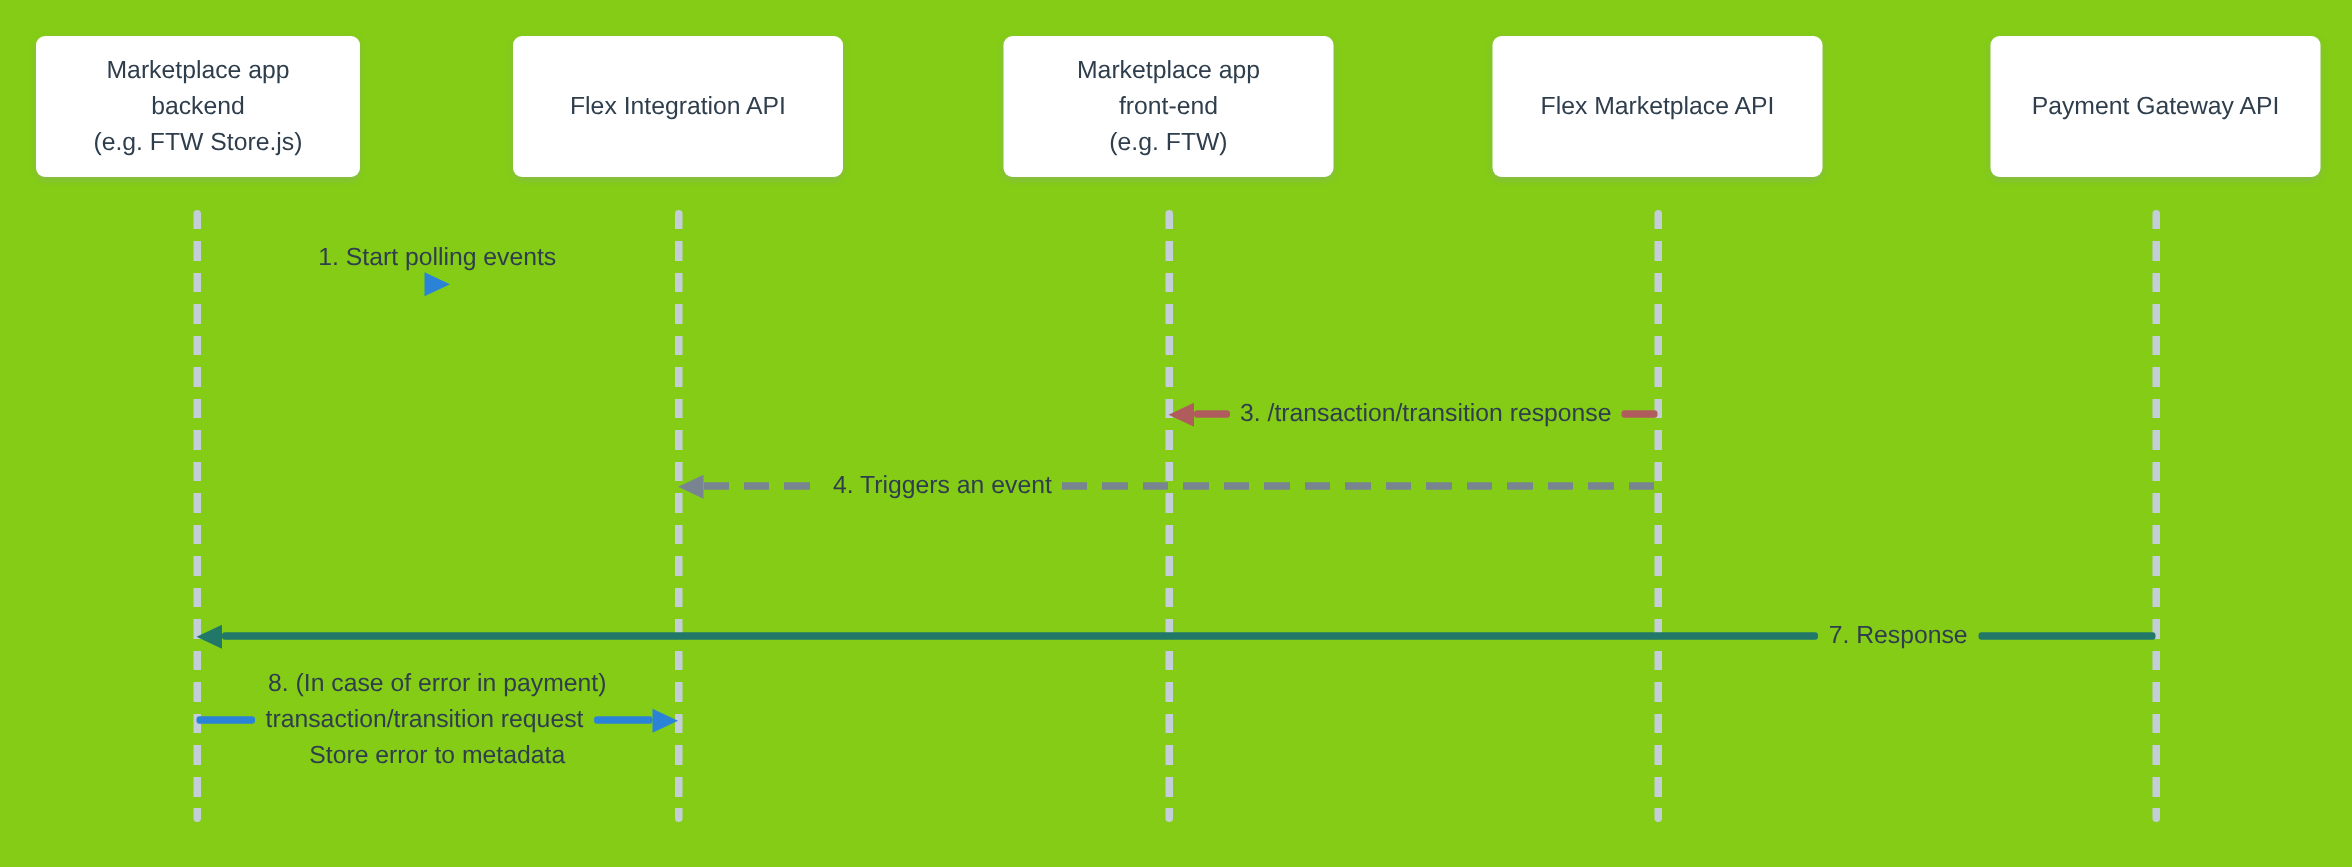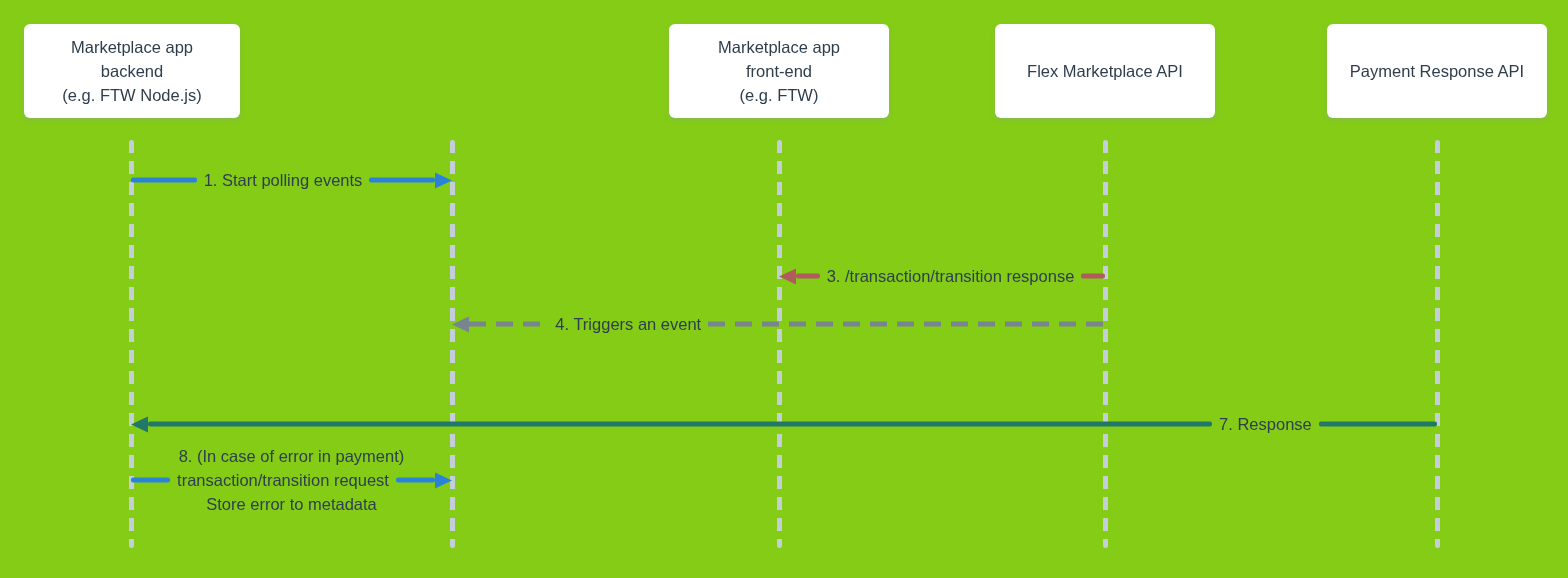--- a/index.html
+++ b/index.html
@@ -102,35 +102,38 @@
 
   <div class="lifeline" style="left:129px;"></div>
   <div class="lifeline" style="left:450px;"></div>
   <div class="lifeline" style="left:777px;"></div>
   <div class="lifeline" style="left:1103px;"></div>
   <div class="lifeline" style="left:1435px;"></div>
 
   <div class="actor" style="left:24px; width:216px;">
     <span>Marketplace app</span>
     <span>backend</span>
-    <span>(e.g. FTW Node.js)</span>
+    <span>(e.g. FTW Store.js)</span>
+  </div>
+  <div class="actor" style="left:342px; width:220px;">
+    <span>Flex Integration API</span>
   </div>
   <div class="actor" style="left:669px; width:220px;">
     <span>Marketplace app</span>
     <span>front-end</span>
     <span>(e.g. FTW)</span>
   </div>
   <div class="actor" style="left:995px; width:220px;">
     <span>Flex Marketplace API</span>
   </div>
   <div class="actor" style="left:1327px; width:220px;">
-    <span>Payment Response API</span>
+    <span>Payment Gateway API</span>
   </div>
 
-  <div class="msg c-blue" style="left:131px; top:180px; width:321px;">
+  <div class="msg c-blue" style="left:131px; top:180px; width:321px;flex-direction:column;">
     <div class="seg"></div>
     <div class="label">1. Start polling events</div>
     <div class="seg"></div>
     <div class="head-right"></div>
   </div>
 
 
   <div class="msg c-red" style="left:779px; top:276px; width:326px;">
     <div class="head-left"></div>
     <div class="seg"></div>

